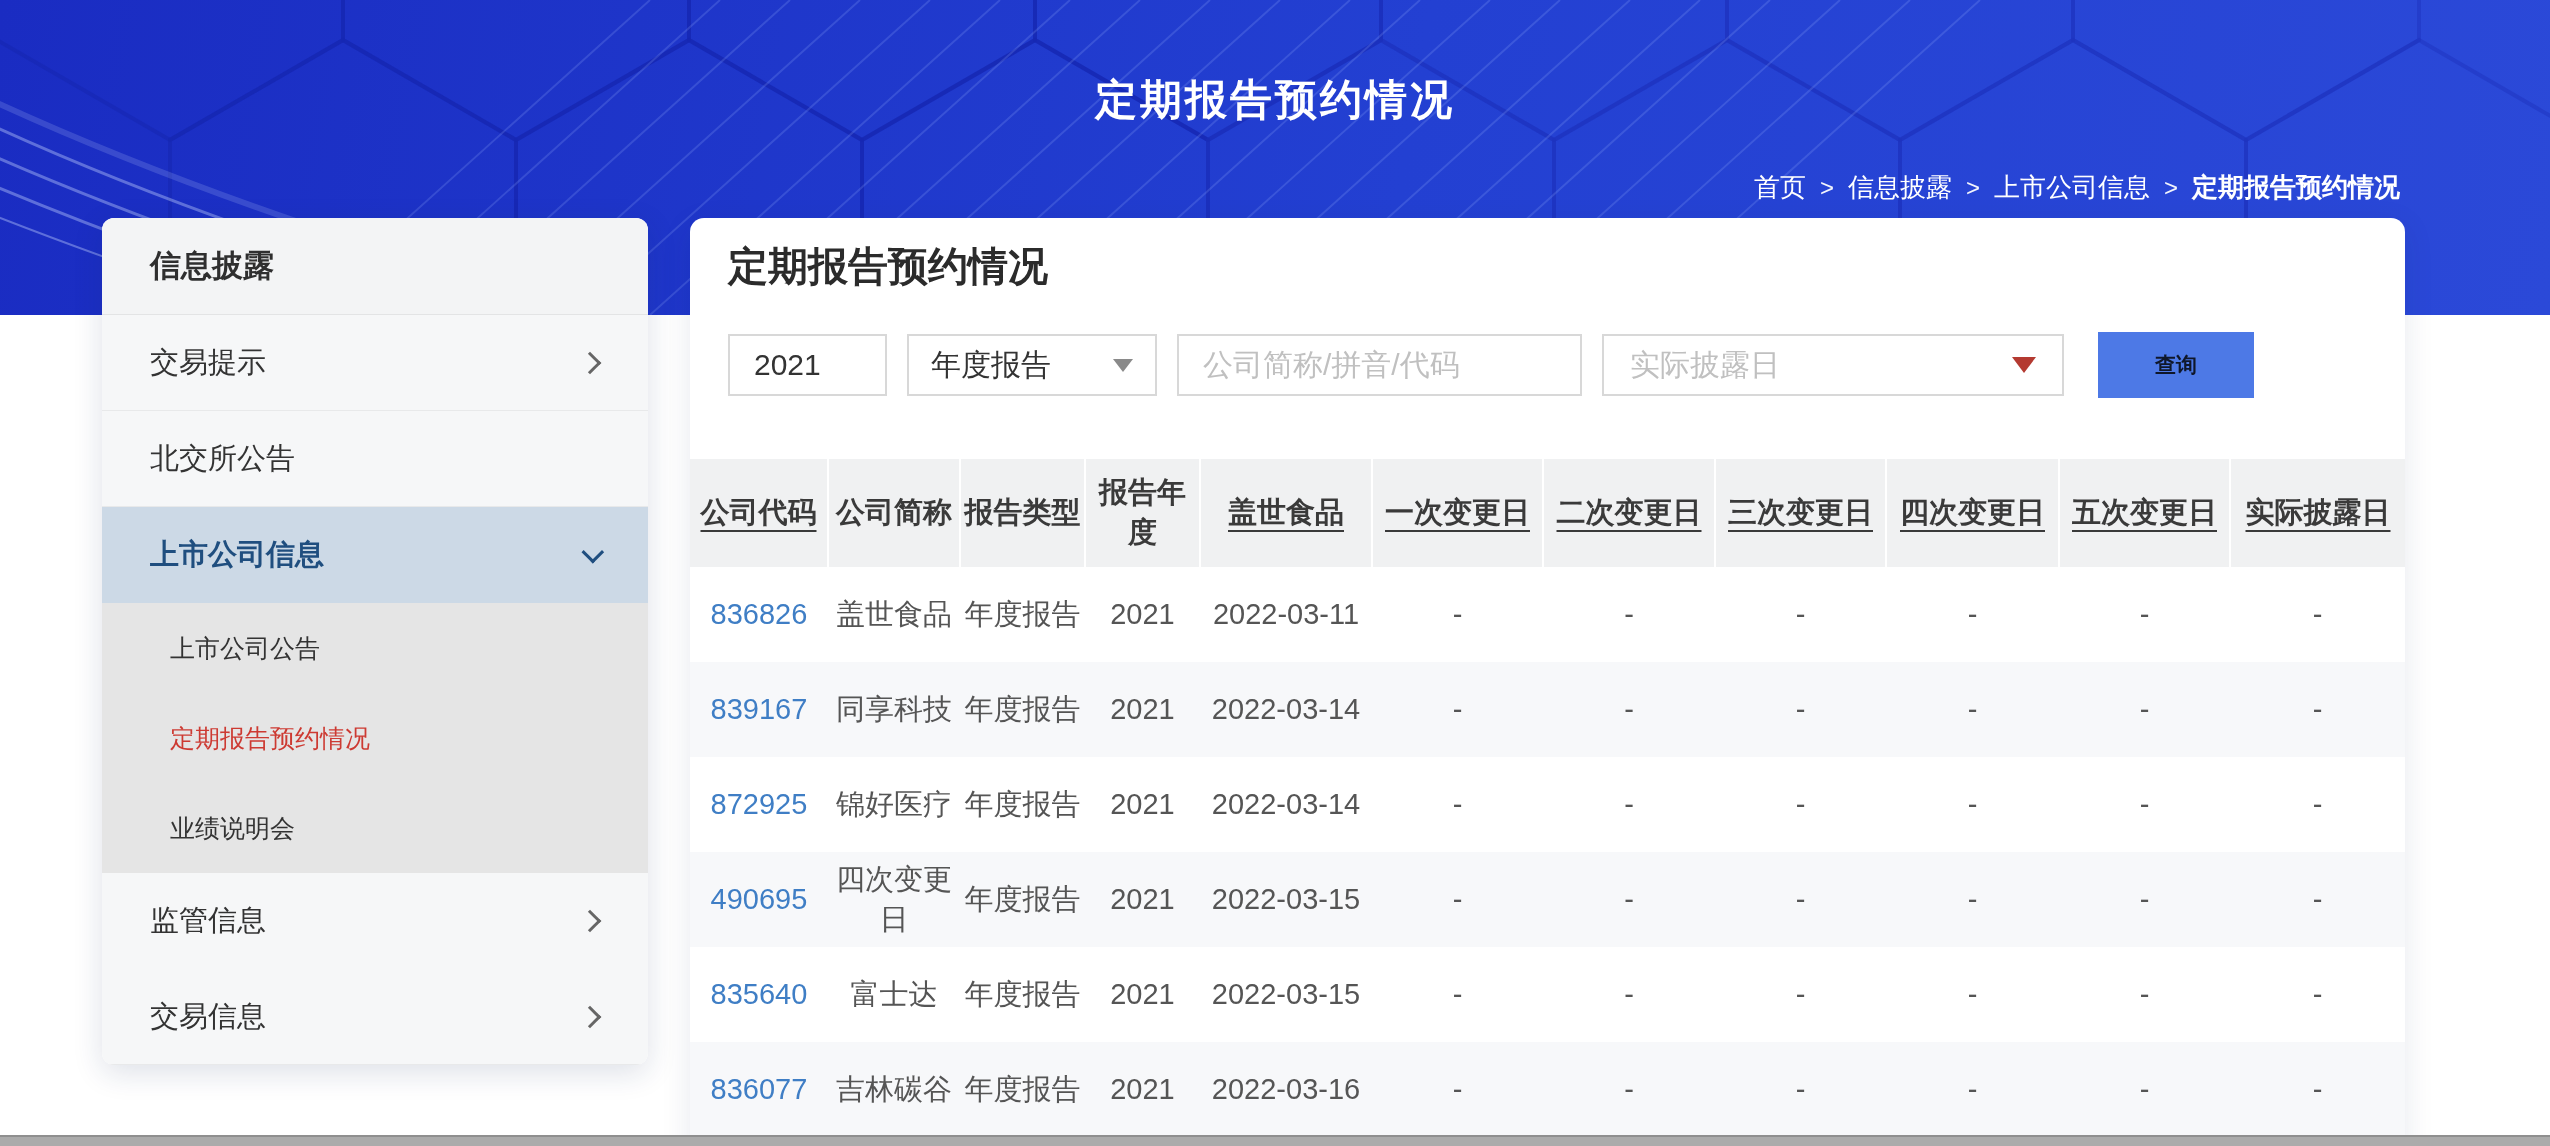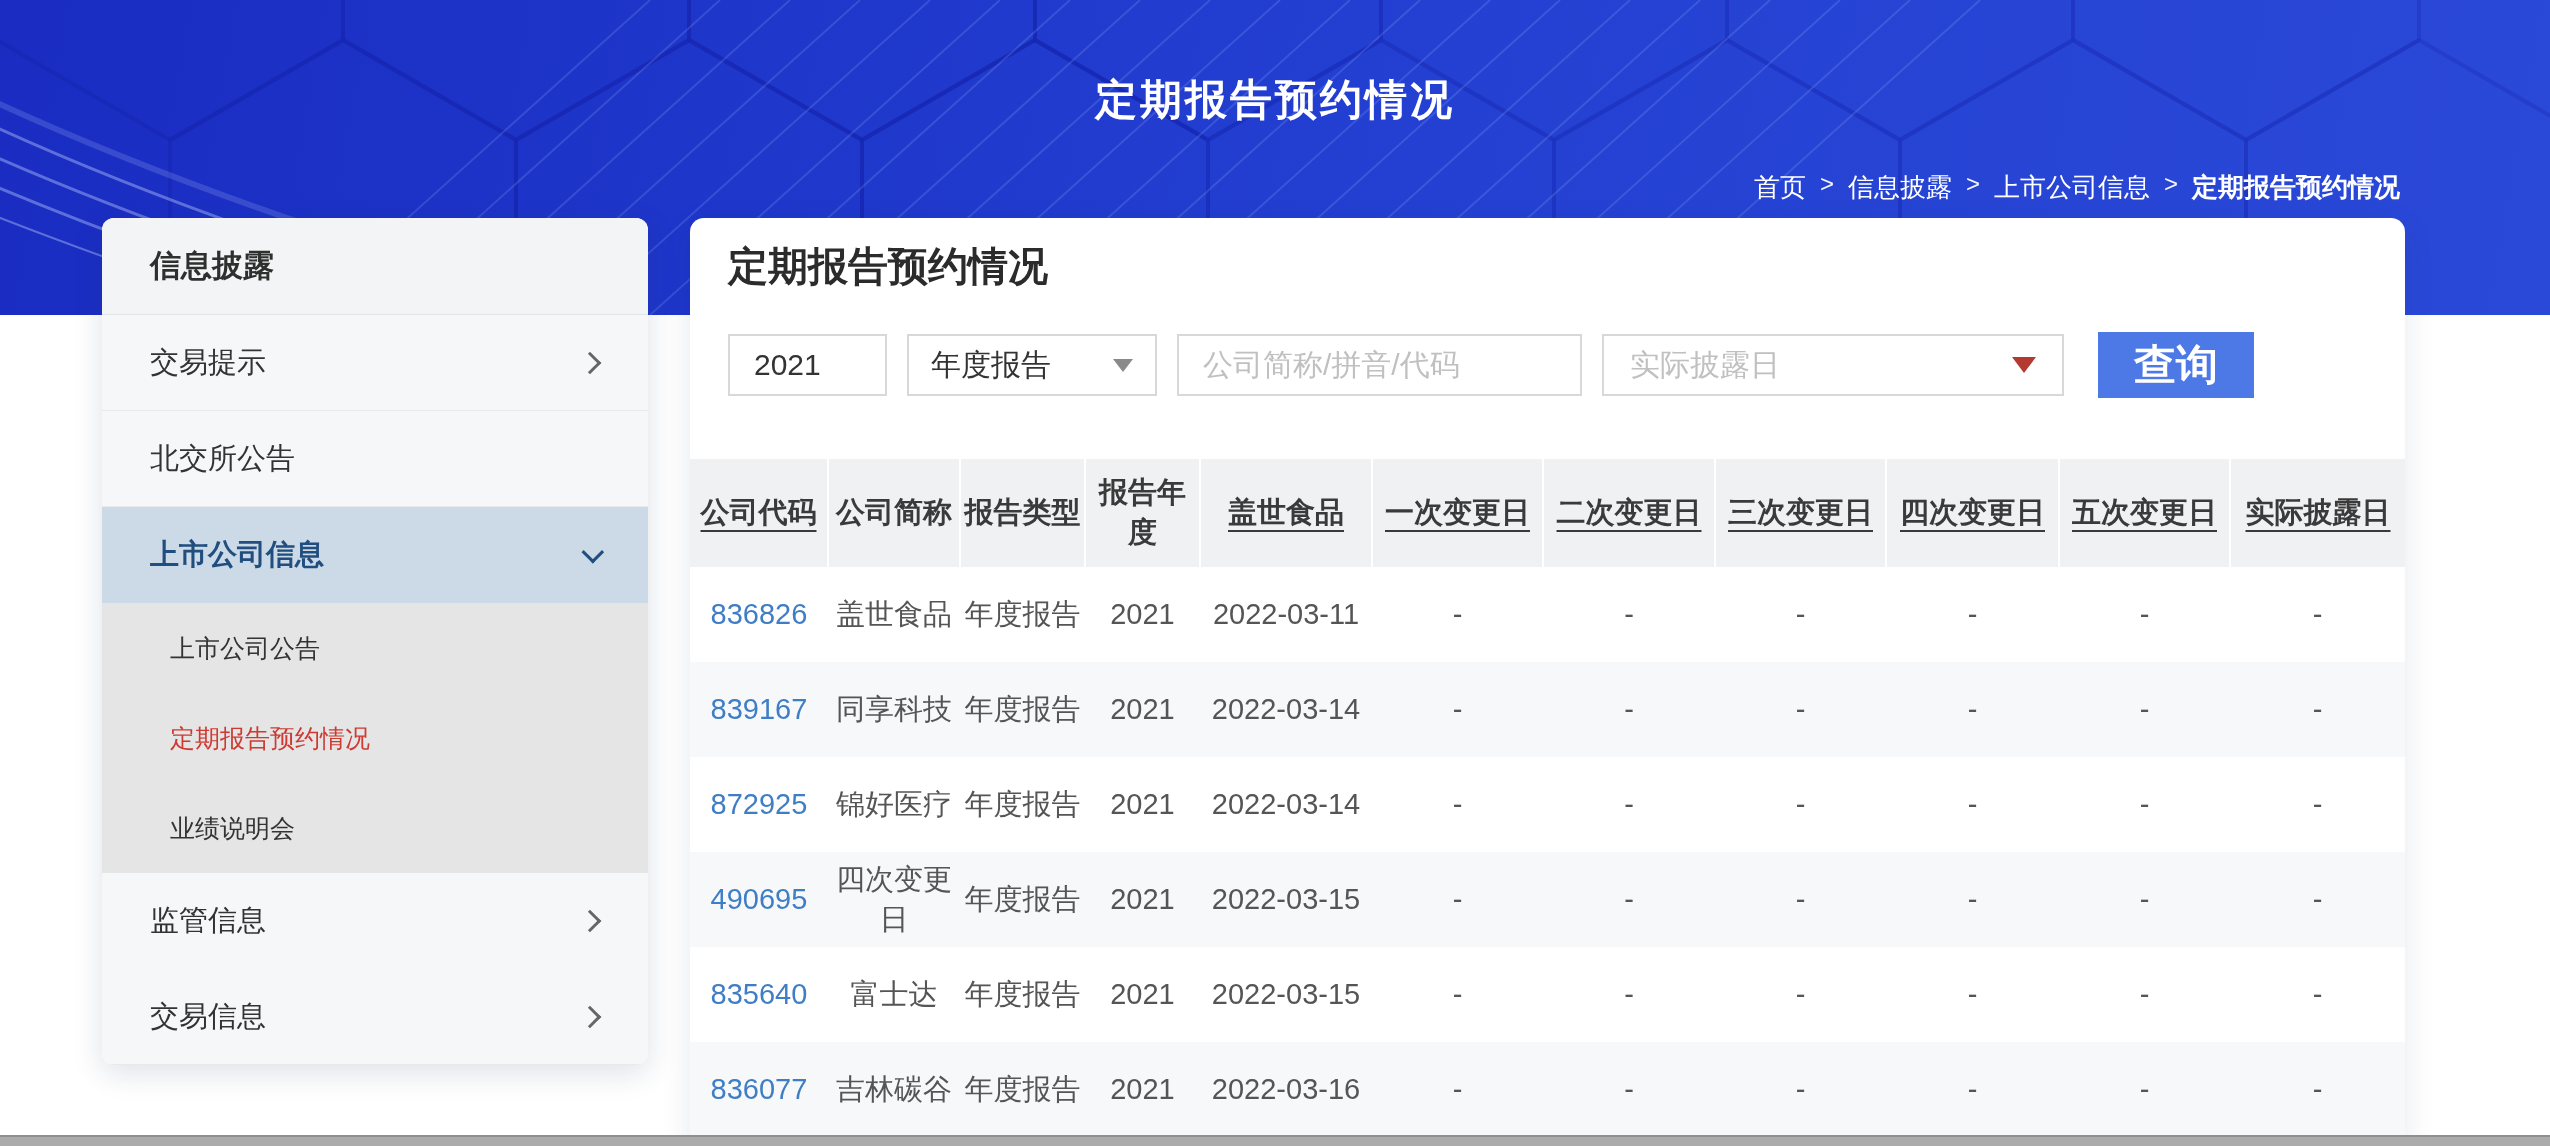--- a/index.html
+++ b/index.html
@@ -7,21 +7,21 @@
               font-family:"Liberation Sans", sans-serif; }
 
   
   .banner { position:absolute; left:0; top:0; width:2550px; height:315px;
             background:linear-gradient(100deg,#1a2cc2 0%,#2340d2 55%,#2b49d8 100%);
             overflow:hidden; }
   .banner svg.deco { position:absolute; left:0; top:0; width:100%; height:100%; }
   .banner-title { position:absolute; left:0; top:72px; width:100%; text-align:center;
                   color:#fff; font-size:42px; font-weight:bold; letter-spacing:3px; }
   .breadcrumb { position:absolute; top:170px; right:150px; color:#fff; font-size:26px;
-                display:flex; align-items:flex-start; gap:14px; white-space:nowrap; }
+                display:flex; align-items:center; gap:14px; white-space:nowrap; }
   .breadcrumb .crumb { color:#fff; text-decoration:none; cursor:pointer; }
   .breadcrumb .crumb.current { font-weight:bold; }
   .breadcrumb .sep { font-size:24px; opacity:.95; }
 
   
   .sidebar { position:absolute; left:102px; top:218px; width:546px; background:#fff;
              border-radius:12px; overflow:hidden;
              box-shadow:0 8px 30px rgba(20,40,90,.14); }
   .side-head { height:97px; line-height:96px; background:#f3f4f5; border-bottom:1px solid #e3e4e5;
                padding-left:48px; font-size:31px; font-weight:bold; color:#2f2f2f; }
@@ -51,22 +51,22 @@
   .company-input { width:405px; }
   .select-box { width:250px; display:flex; align-items:center; justify-content:space-between;
                 padding:0 22px; cursor:pointer; }
   .date-box { width:462px; display:flex; align-items:center; justify-content:space-between;
               padding:0 26px; cursor:pointer; }
   .date-box .ph { color:#c0c0c0; }
   .caret-gray { width:0; height:0; border-left:10px solid transparent; border-right:10px solid transparent;
                 border-top:13px solid #8a8a8a; }
   .caret-red { width:0; height:0; border-left:12px solid transparent; border-right:12px solid transparent;
                border-top:16px solid #b43a31; }
-  .search-btn { margin-left:14px; width:156px; height:66px; background:#4d79e6; color:#ffffff;
-                font-size:42px; font-weight:bold; border:none; cursor:pointer;
+  .search-btn { margin-left:14px; width:156px; height:66px; background:#4d79e6; color:#0f172a;
+                font-size:21px; font-weight:bold; border:none; cursor:pointer;
                 font-family:"Liberation Sans", sans-serif; }
 
   table.report { margin-top:61px; width:1715px; border-collapse:collapse; table-layout:fixed; }
   table.report th { height:108px; background:#f0f1f2; font-size:29px; font-weight:bold; color:#3a3a3a;
                     text-align:center; border-right:2px solid #fff; }
   table.report th:last-child { border-right:none; }
   table.report th.sortable { text-decoration:underline; text-underline-offset:8px;
                              text-decoration-thickness:2px; cursor:pointer; }
   table.report td { height:95px; text-align:center; font-size:29px; color:#555; }
   table.report tbody tr:nth-child(even) { background:#f7f8fa; }

